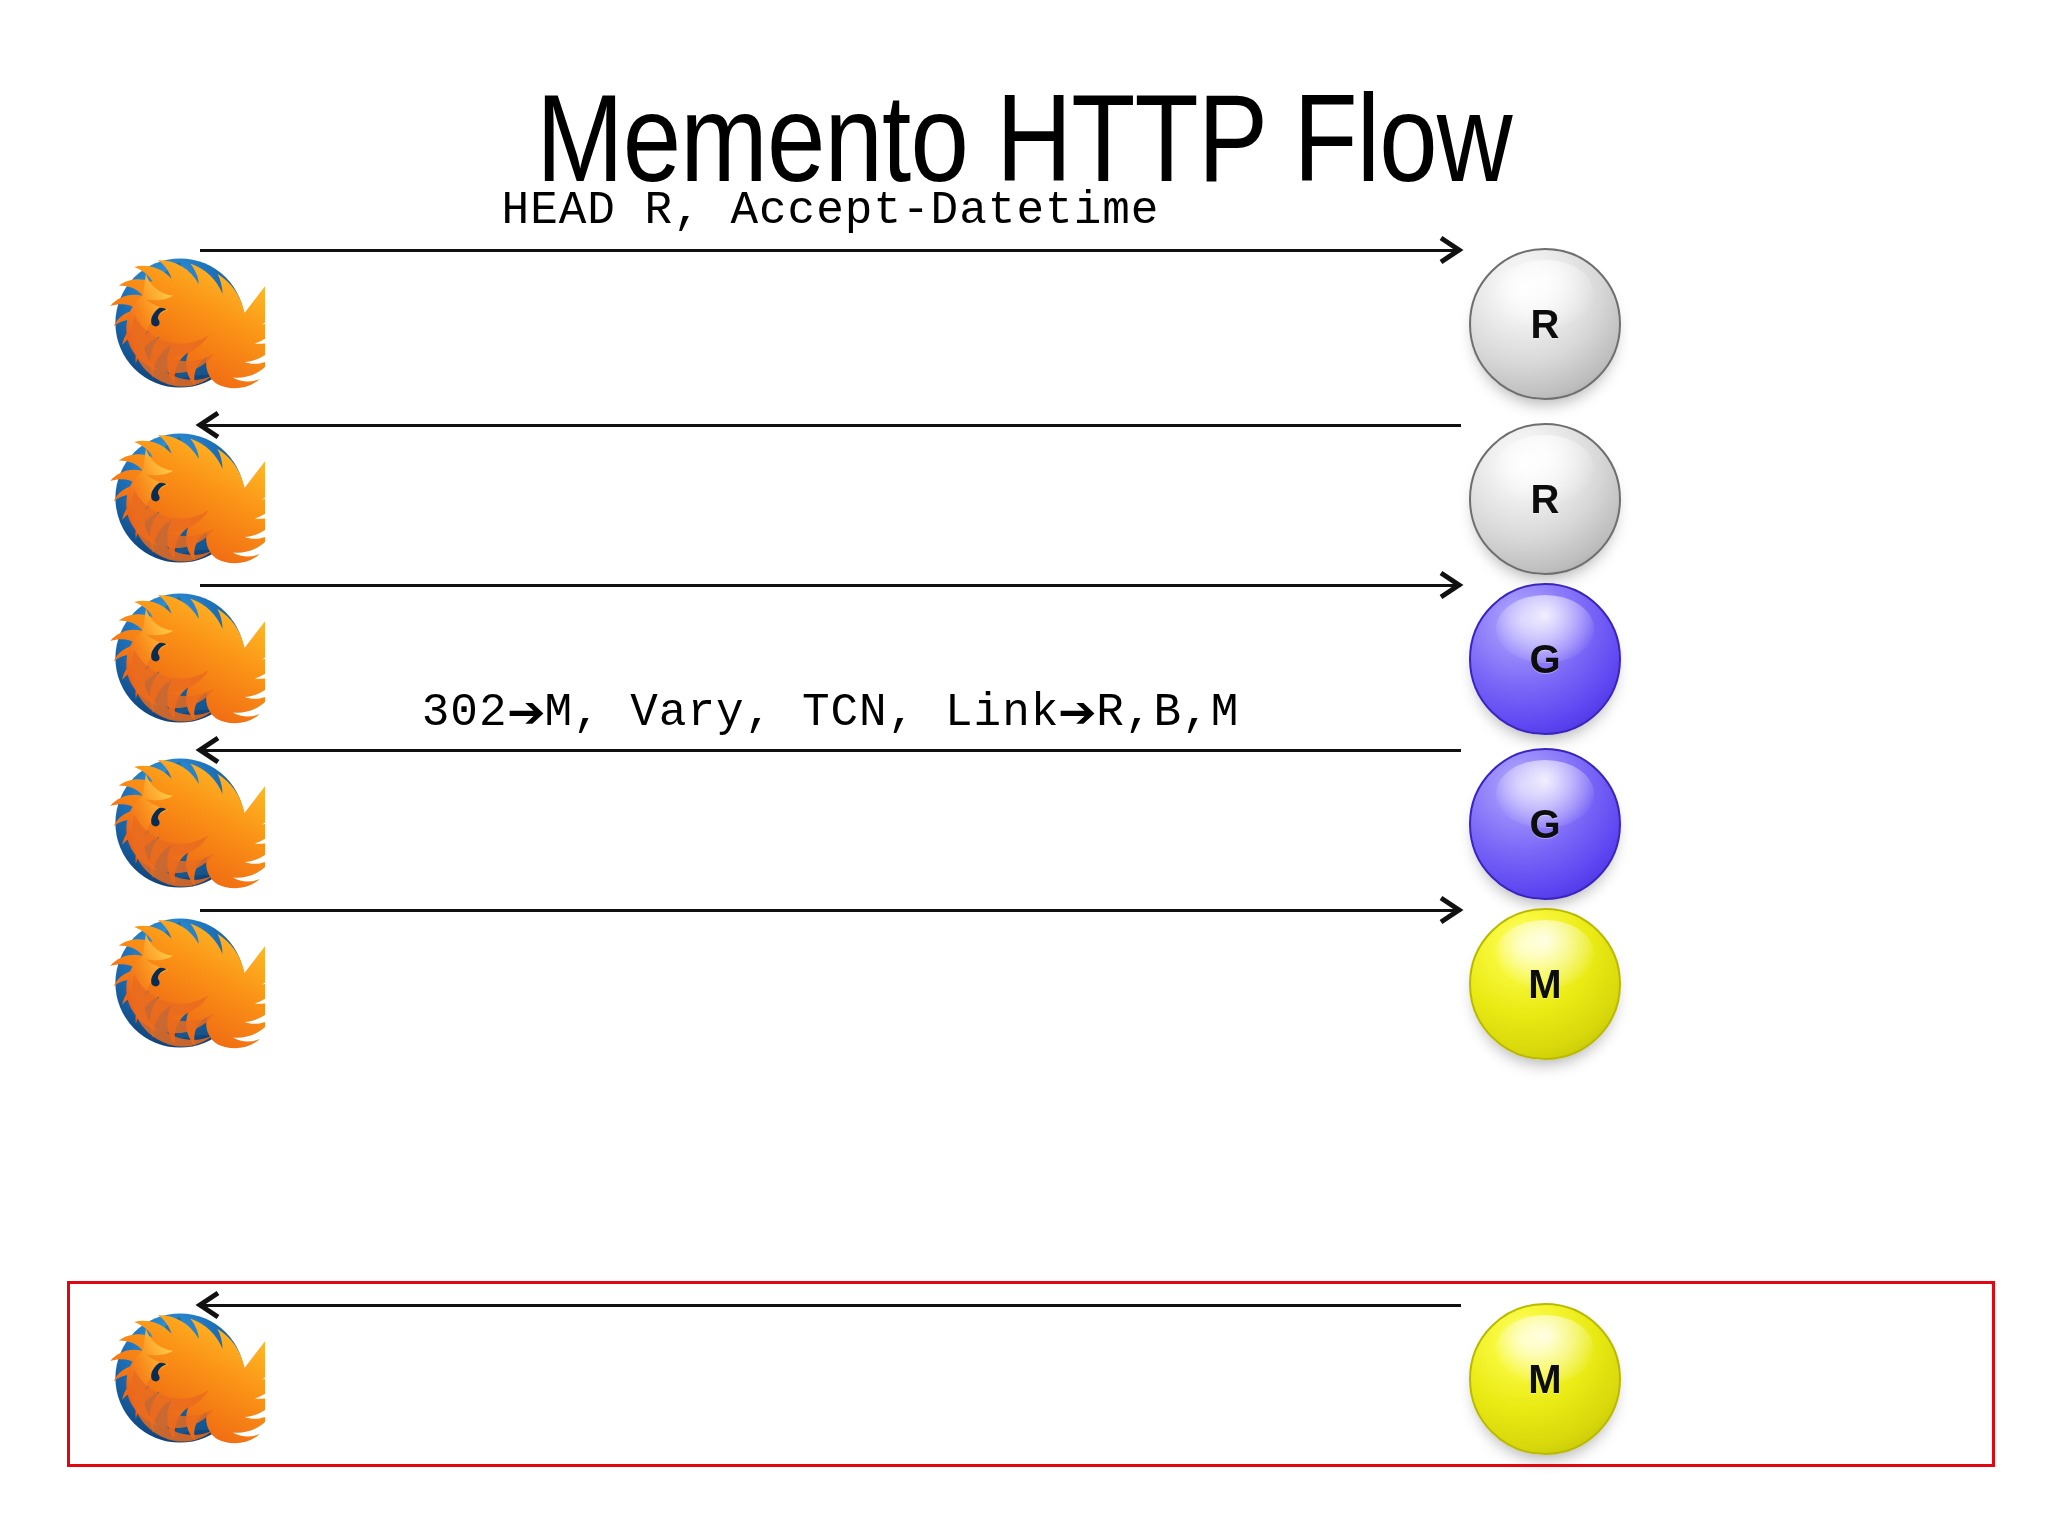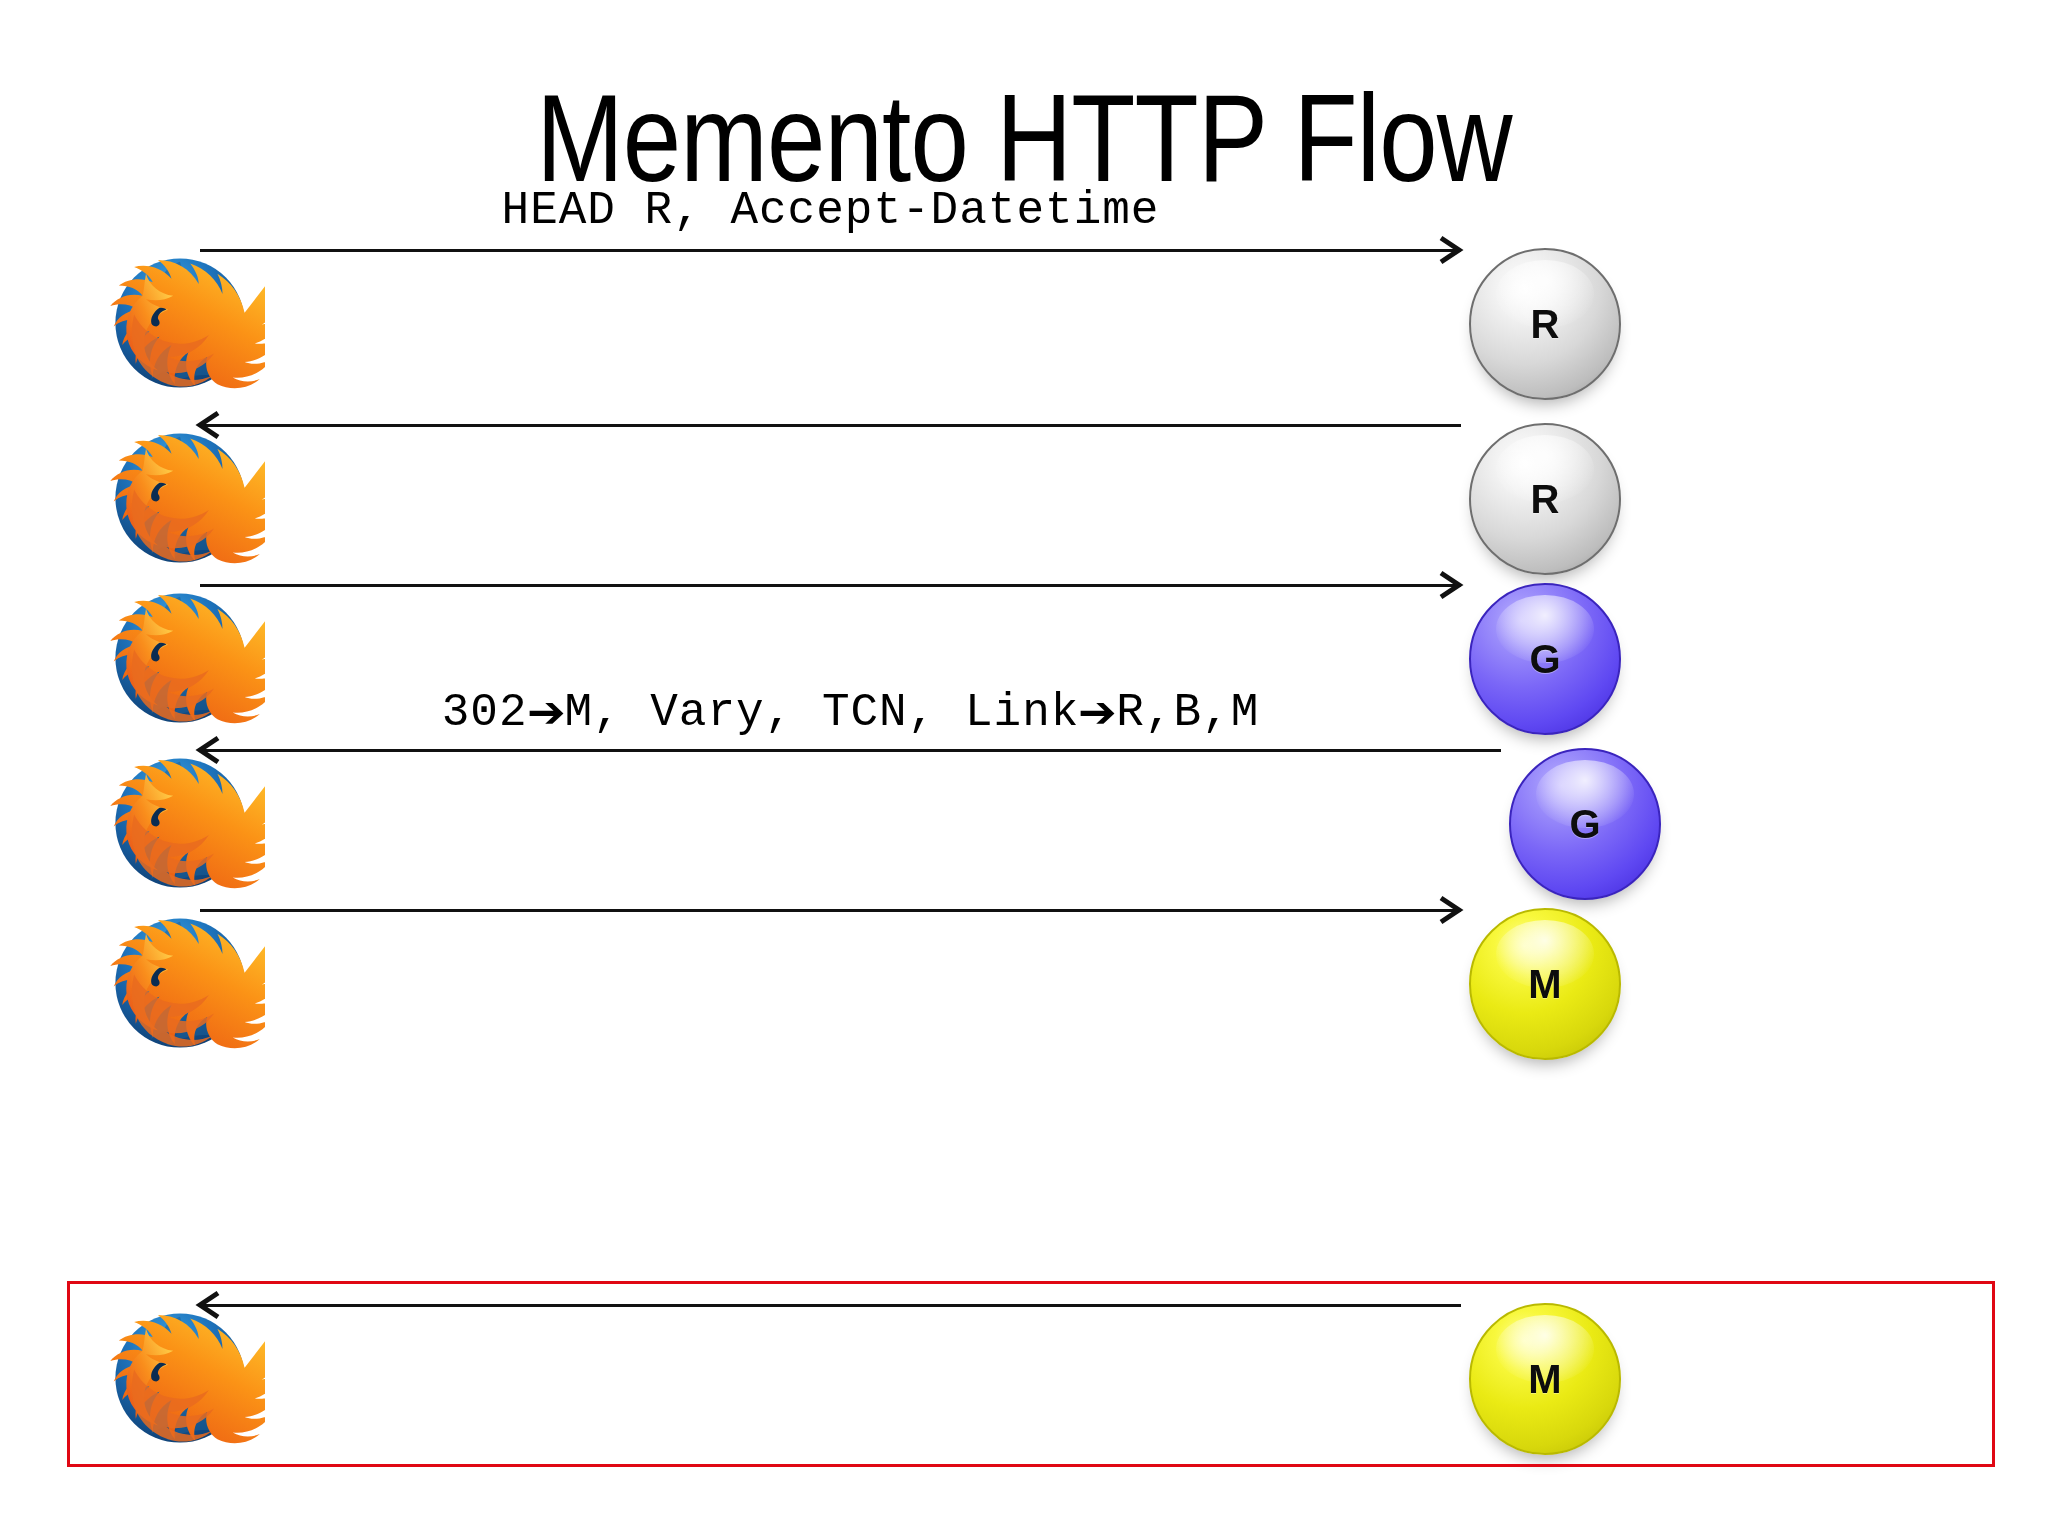--- a/index.html
+++ b/index.html
@@ -192,21 +192,21 @@
         <div class="head">
           <svg viewBox="0 0 34 34">
             <polyline points="8,5 26,17 8,29" fill="none" stroke="#111" stroke-width="5" stroke-linecap="butt" stroke-linejoin="miter"></polyline>
           </svg>
         </div>
       </div>
       <div class="node-sphere sphere-G">
         <span class="node-label">G</span>
       </div>
     </div>
-    <div class="flow-row" id="row-4" style="top: 730px; padding-left: 40px;">
+    <div class="flow-row" id="row-4" style="top: 730px;">
       <div class="ff-logo">
         <svg viewBox="0 0 100 100">
     <circle cx="50" cy="50" r="38" fill="url(#ffGlobe)"></circle>
     <path d="M50 14c-7 2-10 7-11 11 5-1 9 0 12 2-4 0-8 1-11 4 6 0 10 3 12 6-5-2-11-1-15 3 5 0 9 2 11 5-7-2-13 1-16 6 5-1 9 0 12 3-6 0-11 3-13 8 7-3 13-1 16 2-12 1-18 9-18 9s8-2 13-1c-5 3-8 7-9 11 10-8 21-9 27-8-9 2-15 7-18 12 14-9 29-6 29-6z" fill="#1b5e96" opacity=".55"></path>
     <path d="M88 44c-2-10-8-18-16-23 2 4 3 8 3 12-3-8-10-15-19-18 3 4 5 8 5 12-5-9-14-14-24-14 4 3 7 7 8 11-6-7-15-9-22-7 5 2 9 5 11 9-7-3-15-2-20 2 6 0 11 2 14 6-8-2-15 1-19 6 6-2 12-1 16 2-7 1-12 5-14 10 5-4 11-5 16-3-6 3-10 8-11 14 4-5 10-8 16-8-6 5-9 12-8 19 2-7 7-13 14-16-6 7-7 16-4 24 0-8 4-15 11-19-4 8-3 17 2 23-1-8 2-15 8-19-3 7-1 15 4 20-2-7 1-14 7-17-2 6 1 13 6 16 8 4 18 3 25-3-5 2-11 2-16-1 9 1 18-3 23-11-5 3-11 4-16 2 10-1 18-7 21-16-4 4-10 6-15 5 9-3 16-10 17-20-3 5-8 8-13 9 8-5 13-13 13-22-2 5-6 9-10 11 6-6 8-14 7-22z" fill="url(#ffFlame1)"></path>
     <path d="M28 34c-8 6-11 16-9 25 2 9 9 16 18 19-6-5-9-12-8-19 1-8 7-14 14-17-5-1-10-3-13-6 5 1 11 1 16-2-8-1-14-6-16-13-1 5-1 9-2 13z" fill="url(#ffFlame2)"></path>
     <path d="M22 60c1 12 9 22 21 26 9 3 19 1 26-5-9 4-19 3-27-2 11 2 22-2 28-11-8 5-18 6-27 2 10 0 19-5 24-13-9 6-20 7-30 2-6-3-11-8-14-14-1 5-2 10-1 15z" fill="#e96b1e" opacity=".85"></path>
     <path d="M38 41c-3 2-5 5-5 8 0 2 1 3 3 3 1 0 2-1 2-2 0-2-1-2-1-3 0-2 2-4 5-5-1-1-3-1-4-1z" fill="#0a2c52"></path>
   </svg>
       </div>

